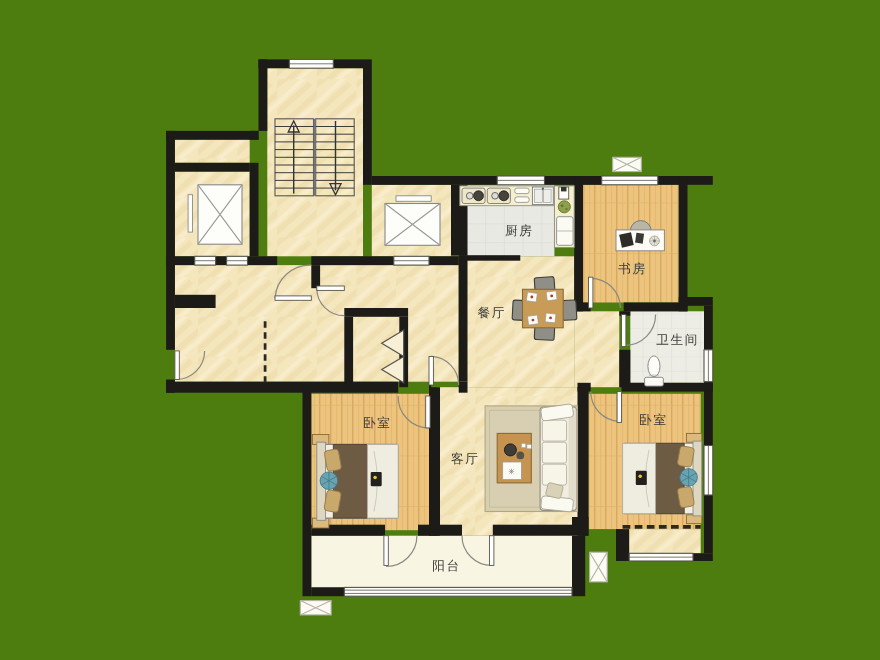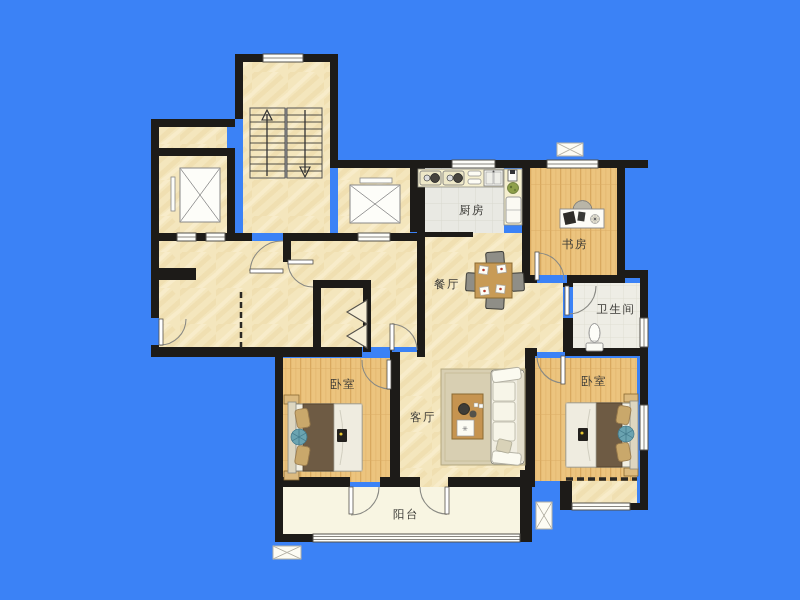--- a/index.html
+++ b/index.html
@@ -1,16 +1,16 @@
 <!DOCTYPE html>
 <html><head>
 <meta charset="utf-8">
 <style>
   html,body{margin:0;padding:0;background:#ffffff;}
-  #stage{position:relative;width:800px;height:600px;background:#3b82f6;overflow:hidden;
+  #stage{position:relative;width:800px;height:600px;background:#4d7c0f;overflow:hidden;
          font-family:"DejaVu Sans",sans-serif;}
   svg{position:absolute;left:0;top:0;}
   text.room-label{font-size:11.5px;letter-spacing:1.5px;fill:#3b3a36;
                   font-family:"DejaVu Sans",sans-serif;text-anchor:middle;}
 </style>
 </head>
 <body>
 
 <div id="stage">
 <svg width="800" height="600" viewBox="0 0 800 600">

